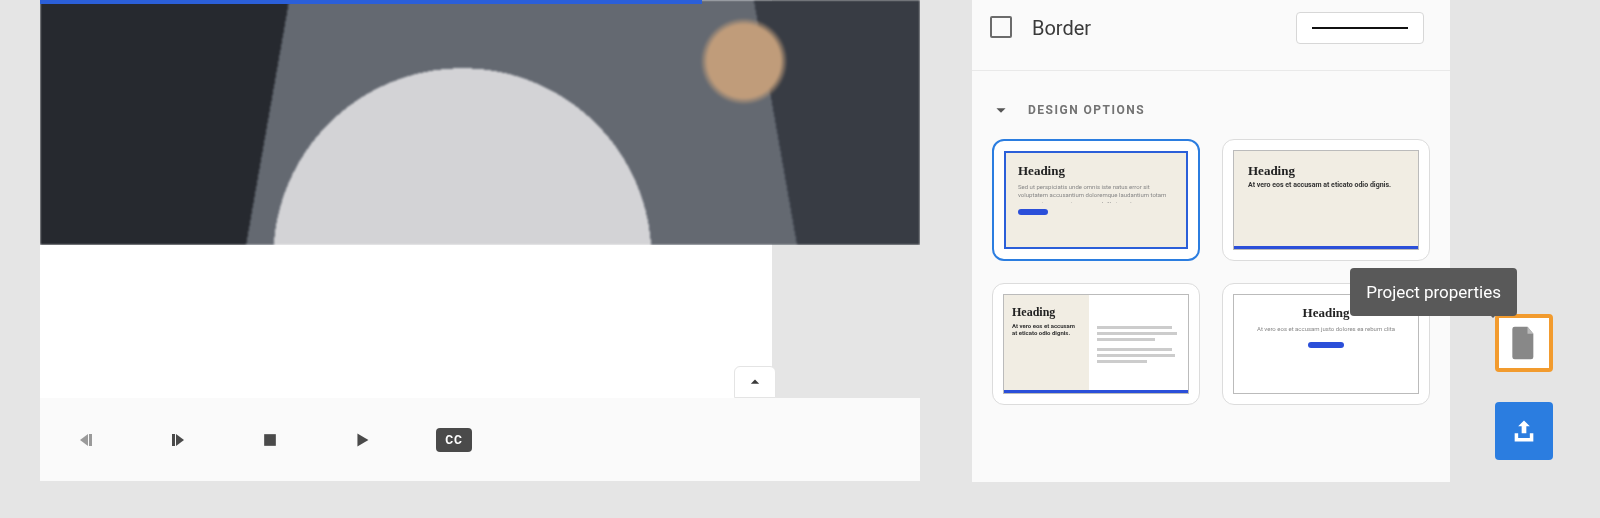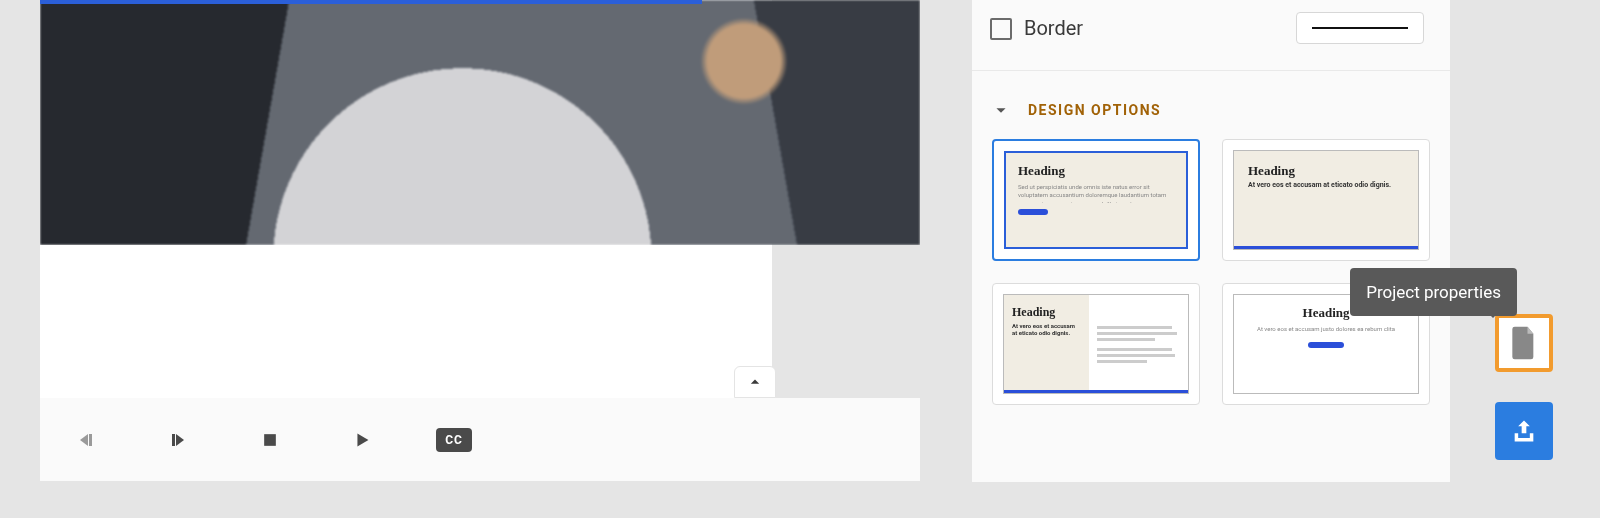--- a/index.html
+++ b/index.html
@@ -77,21 +77,21 @@
     left: 972px; top: 0;
     width: 478px; height: 482px;
     background: #fafafa;
   }
   .border-row {
     display: flex; align-items: center; justify-content: space-between;
     padding: 12px 26px 26px 18px;
     border-bottom: 1px solid #e9e9e9;
   }
   .border-left {
-    display:flex; align-items:flex-end; gap: 12px;
+    display:flex; align-items:flex-start; gap: 20px;
     font-size: 20px; color: #3a3a3a;
   }
   .cbox {
     width: 22px; height: 22px;
     border: 2px solid #6b6b6b;
     border-radius: 2px;
     cursor:pointer;
   }
   .border-preview {
     width: 128px; height: 32px;
@@ -104,33 +104,33 @@
   .border-preview-line {
     width: 96px; height: 2px; background:#111;
   }
 
   .section-header {
     display:flex; align-items:center; gap: 16px;
     padding: 28px 18px 18px 18px;
     cursor:pointer;
   }
   .section-header svg { width: 22px; height: 22px; fill:#555; }
-  .section-title { font-size: 14px; font-weight: 700; letter-spacing: 1.5px; color:#a16207;text-align:center; }
+  .section-title { font-size: 12px; font-weight: 700; letter-spacing: 1.5px; color:#737373;text-align:center; }
 
   .design-grid {
     display:grid;
     grid-template-columns: 1fr 1fr;
     gap: 22px 22px;
     padding: 0 20px;
   }
   .design-item {
     height: 122px;
     background:#fff;
     border: 1px solid #dcdcdc;
-    border-radius: 4px;
+    border-radius: 12px;
     padding: 10px;
     cursor:pointer;
     position:relative;
   }
   .design-item.selected {
     border: 2px solid #2b7de0;
   }
   .slide {
     width:100%; height:100%;
     background:#f1ede3;

